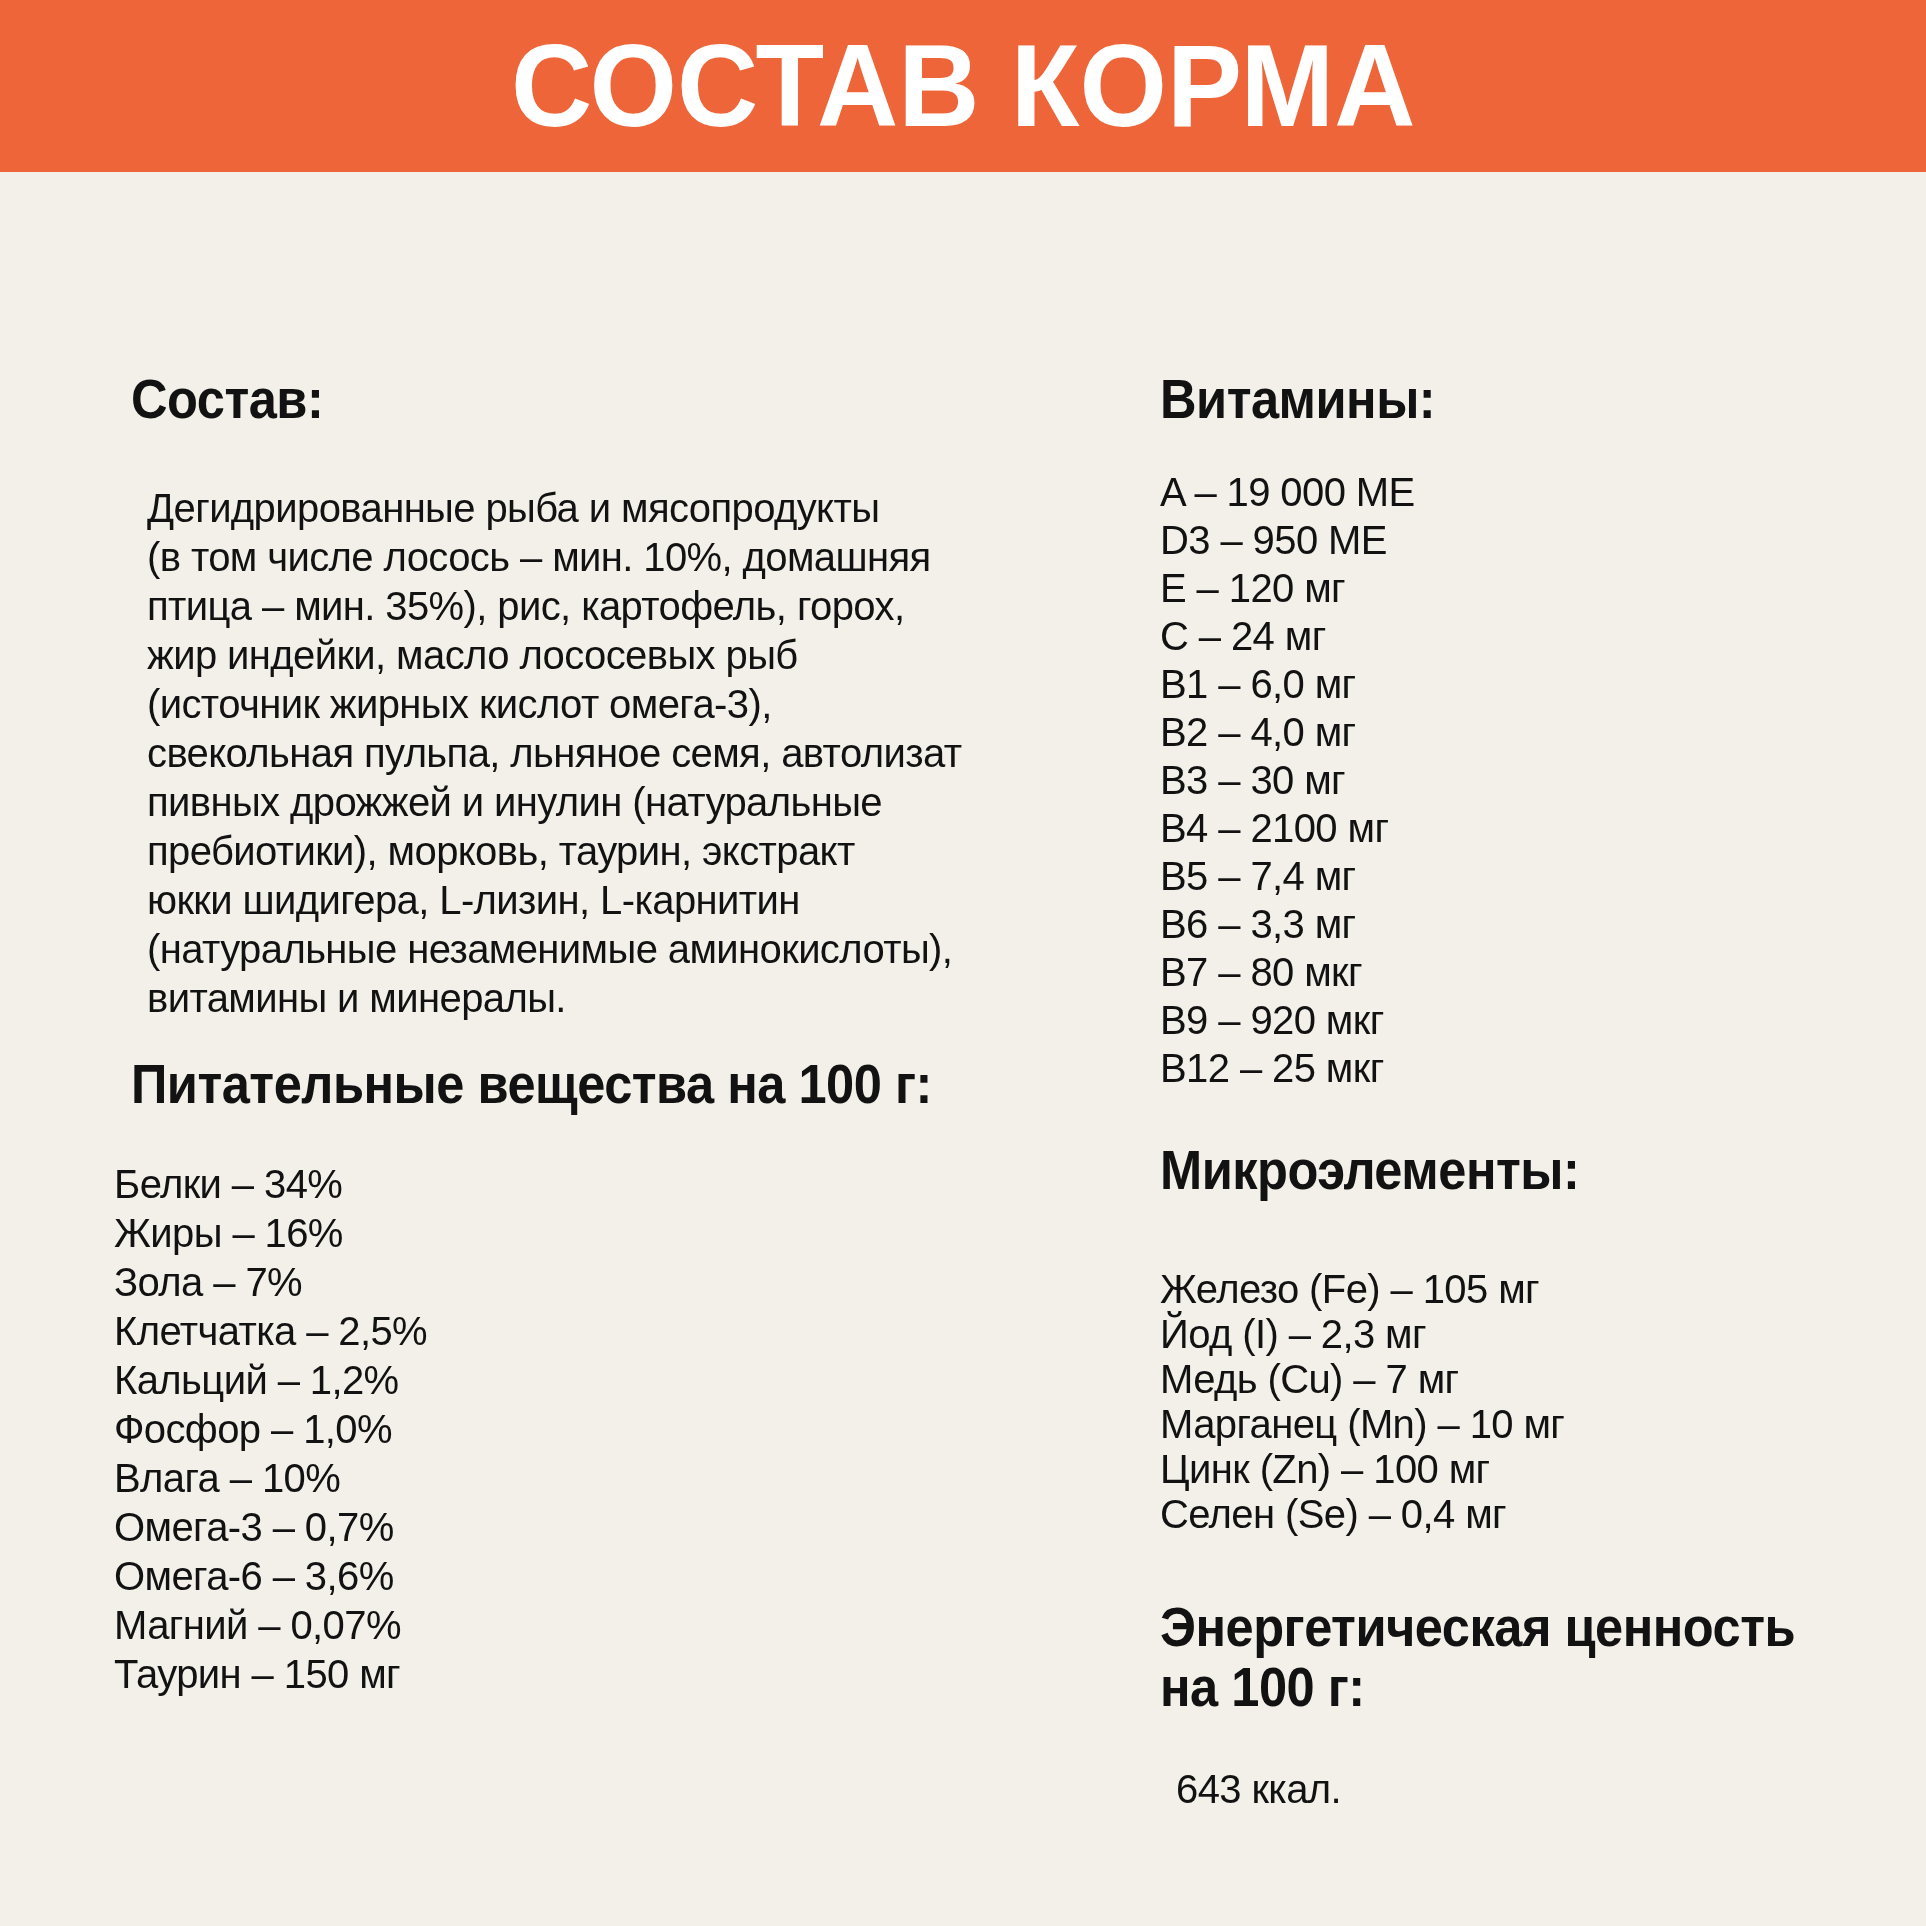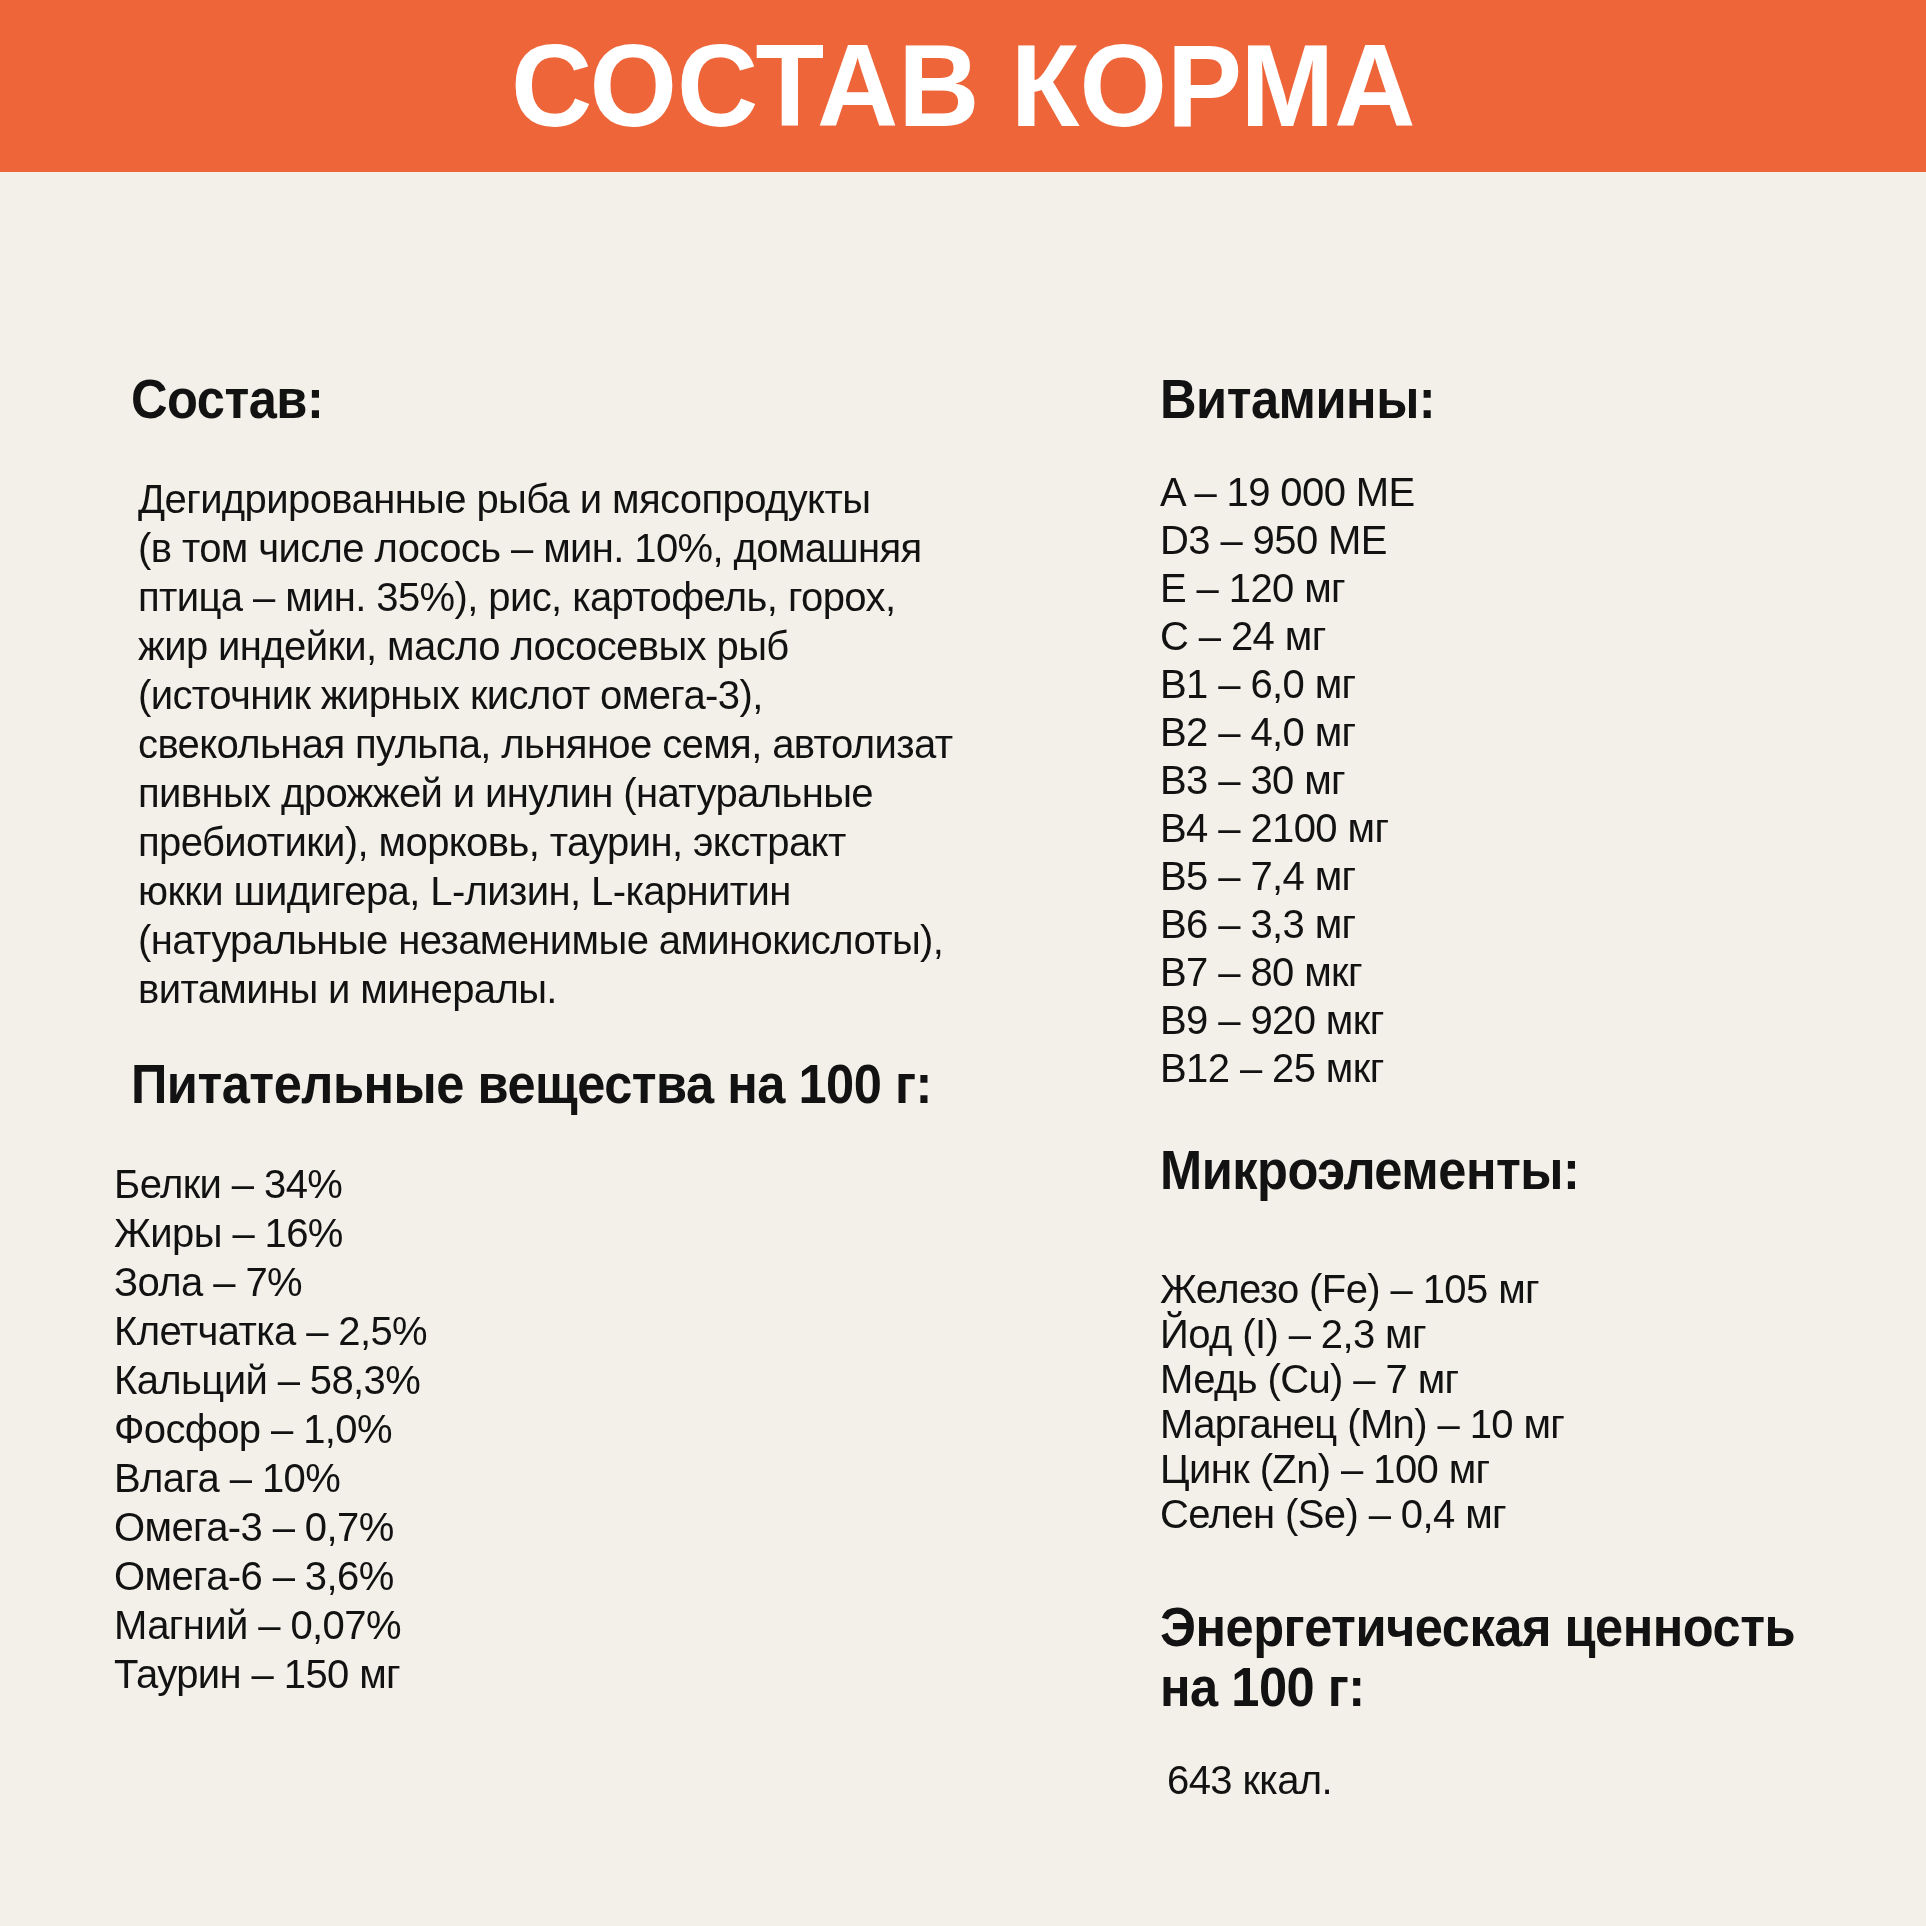--- a/index.html
+++ b/index.html
@@ -39,21 +39,21 @@
     margin: 0;
     font-size: 55px;
     font-weight: bold;
     line-height: 63px;
     letter-spacing: -0.01em;
     transform: scaleX(0.92);
     transform-origin: left top;
     white-space: pre-line;
   }
   .body-text {
-    margin: 7px;
+    margin: 16px;
     font-size: 40px;
     font-weight: normal;
     letter-spacing: -0.015em;
     white-space: pre-line;
   }
   ul.plain-list {
     list-style: none;
     margin: 0;
     padding: 0;
     font-size: 40px;
@@ -93,21 +93,21 @@
 (натуральные незаменимые аминокислоты),
 витамины и минералы.</p>
 
   <h2 class="abs section-heading" id="nutrients-heading">Питательные вещества на 100 г:</h2>
 
   <ul class="abs plain-list" id="nutrients-list">
       <li>Белки – 34%</li>
       <li>Жиры – 16%</li>
       <li>Зола – 7%</li>
       <li>Клетчатка – 2,5%</li>
-      <li>Кальций – 58,3%</li>
+      <li>Кальций – 1,2%</li>
       <li>Фосфор – 1,0%</li>
       <li>Влага – 10%</li>
       <li>Омега-3 – 0,7%</li>
       <li>Омега-6 – 3,6%</li>
       <li>Магний – 0,07%</li>
       <li>Таурин – 150 мг</li>
     </ul>
 
   <h2 class="abs section-heading" id="vitamins-heading">Витамины:</h2>
 

